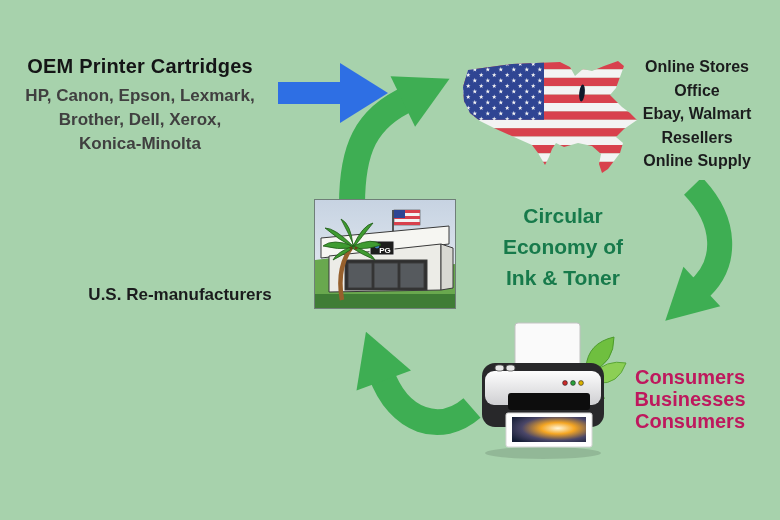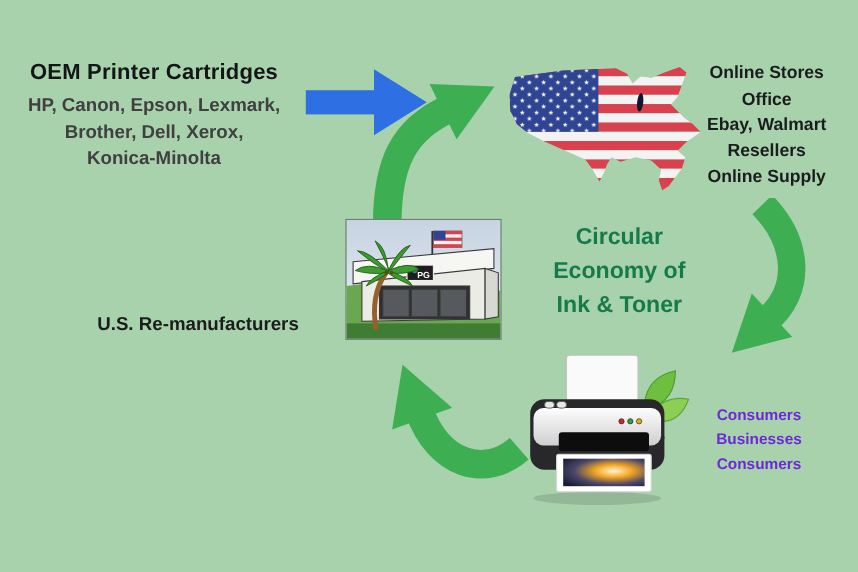--- a/index.html
+++ b/index.html
@@ -14,21 +14,21 @@
   .oem{left:0;top:55px;width:280px;text-align:center;}
   .oem h1{margin:0 0 6px 0;font-size:20px;font-weight:700;letter-spacing:.2px;color:#141516;}
   .oem p{margin:0;font-size:17px;font-weight:700;line-height:24px;color:#404040;}
   .channels{left:617px;top:55px;width:160px;text-align:center;
     font-size:16px;font-weight:700;line-height:23.5px;color:#1b1c1d;}
   .center-title{left:484px;top:200px;width:158px;text-align:center;
     font-size:21px;font-weight:700;line-height:31px;color:#177a4b;}
   .remfr{left:30px;top:264px;width:300px;text-align:center;
     font-size:17px;font-weight:700;color:#1b1c1d;margin-top:21px;}
   .consumers{left:610px;top:366px;width:160px;text-align:center;
-    font-size:14px;font-weight:700;line-height:22px;color:#6d28d9;}
+    font-size:20px;font-weight:700;line-height:22px;color:#be185d;}
   .building-frame{left:315px;top:200px;width:140px;height:108px;outline:1px solid #6f7f78;}
   svg{display:block;}
 </style>
 </head>
 <body>
 
 <div class="canvas">
 
   <section class="abs oem">
     <h1>OEM Printer Cartridges</h1>

